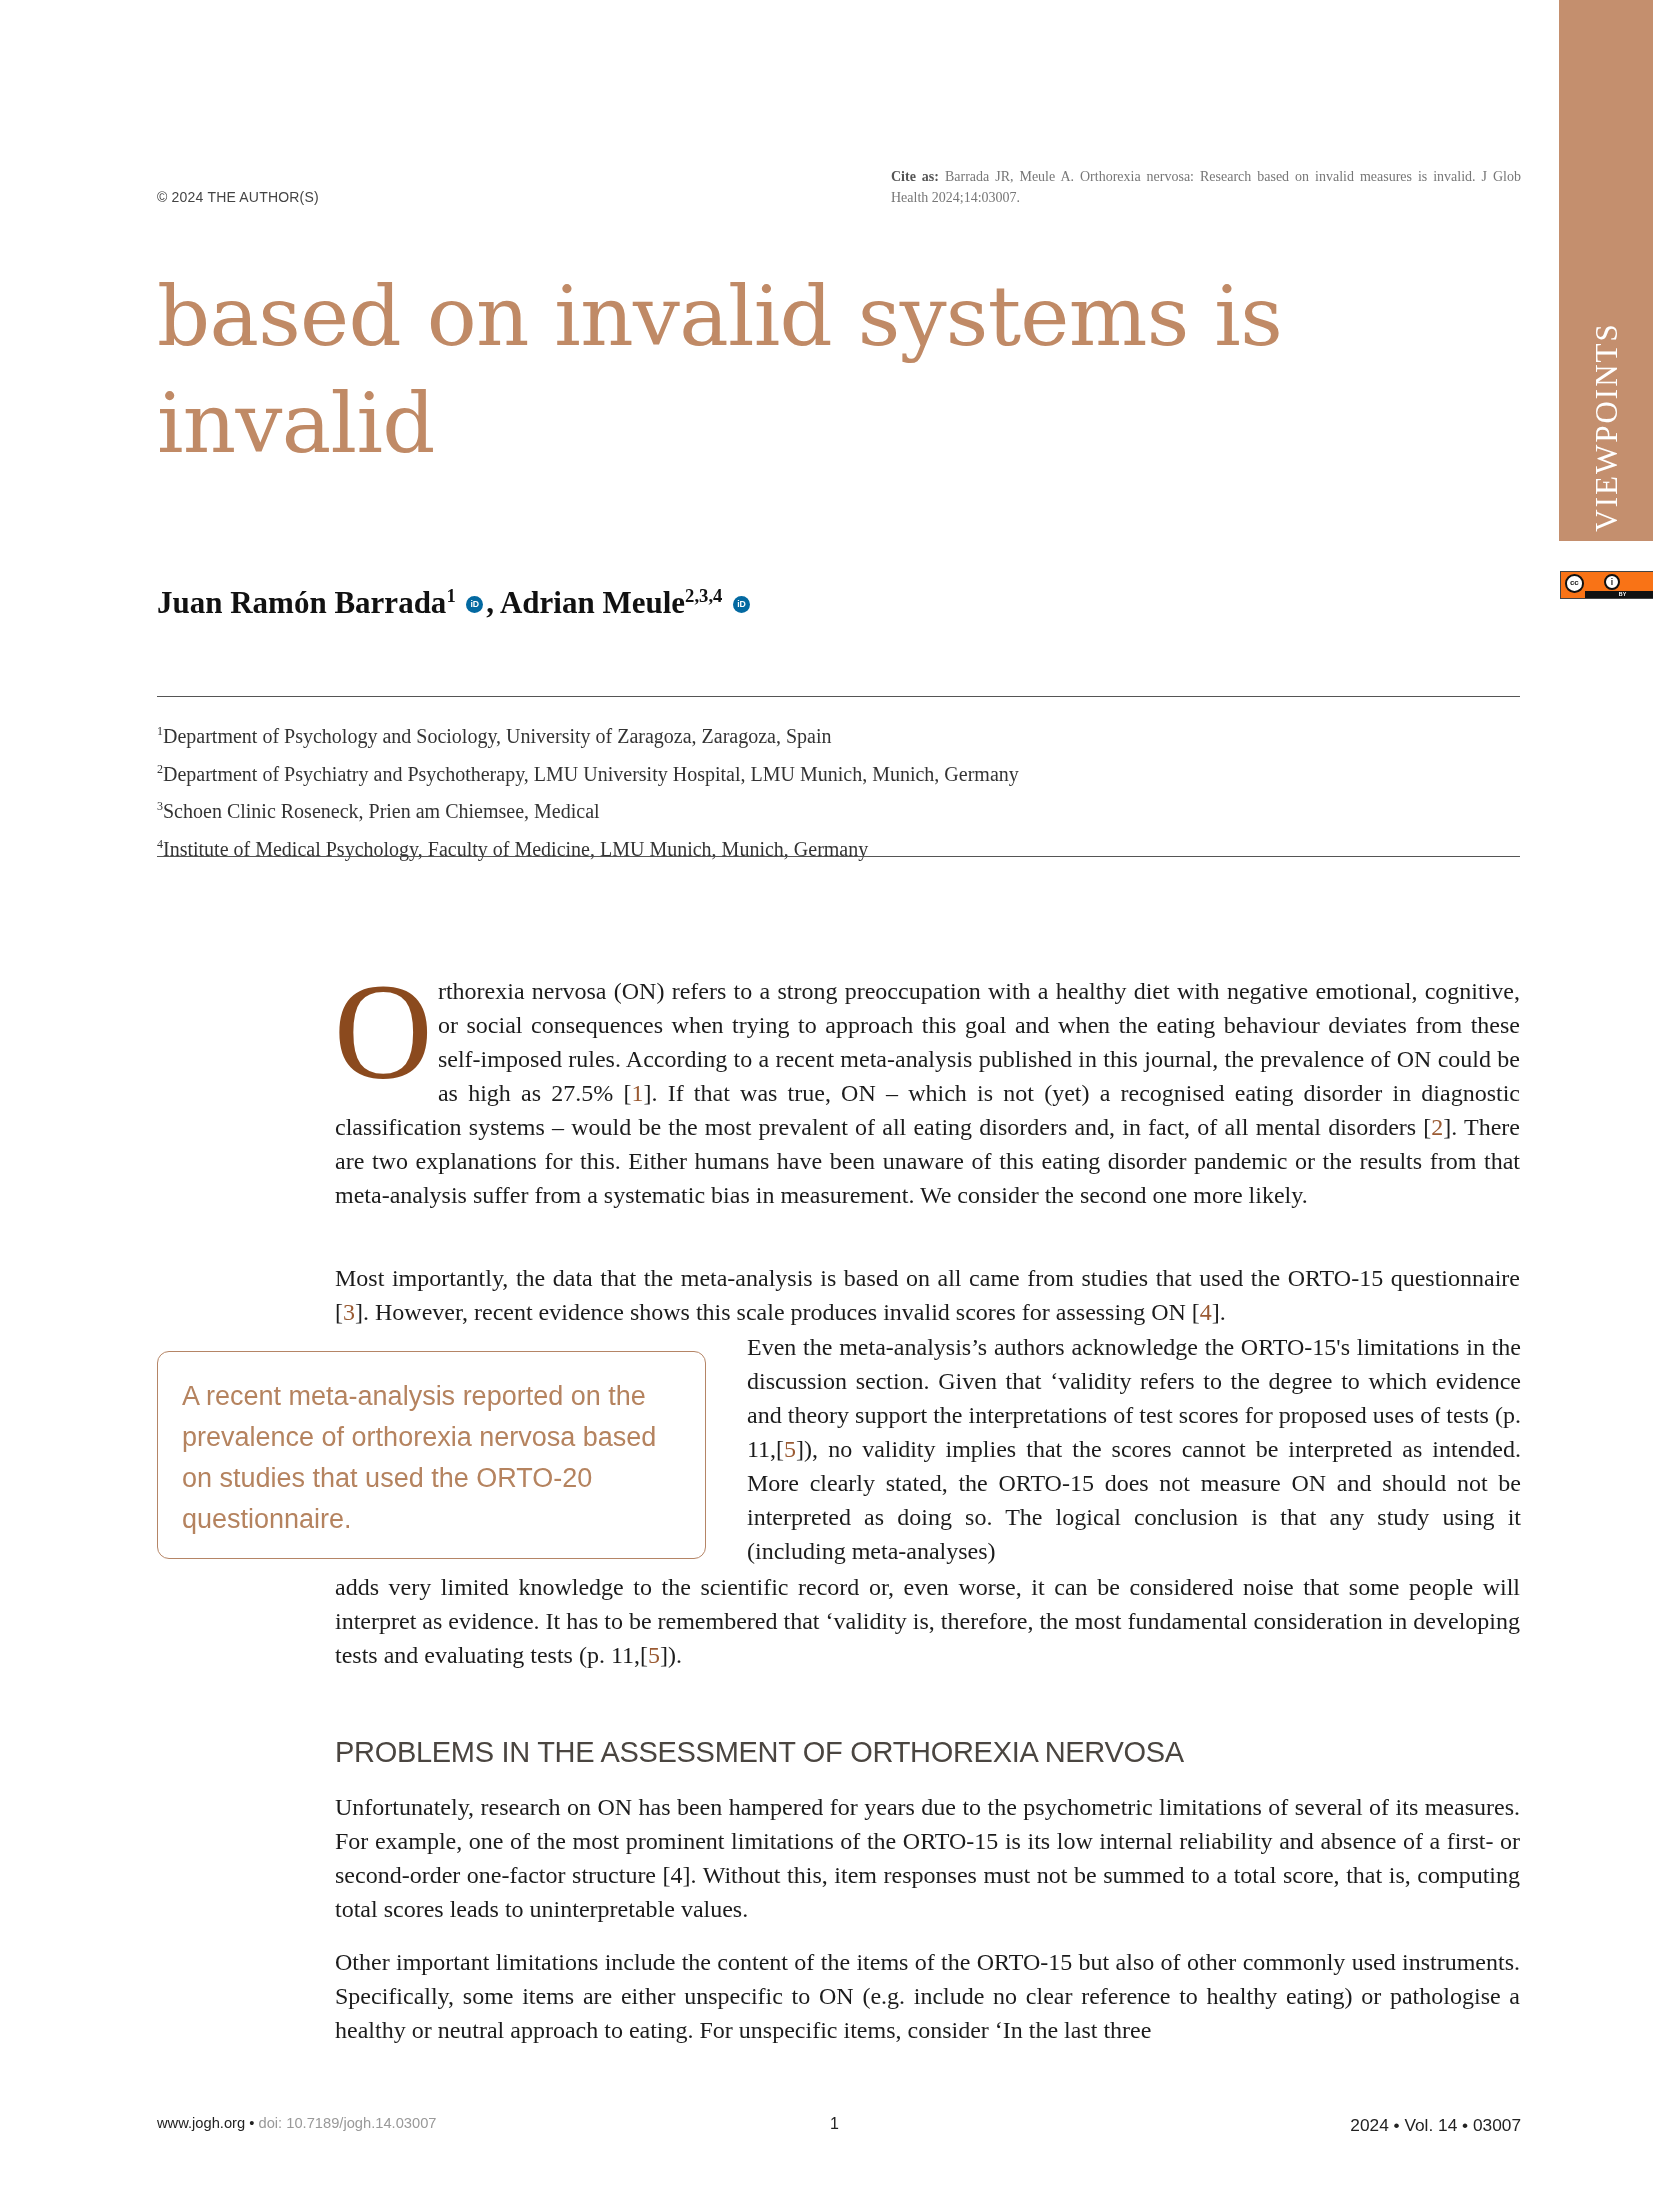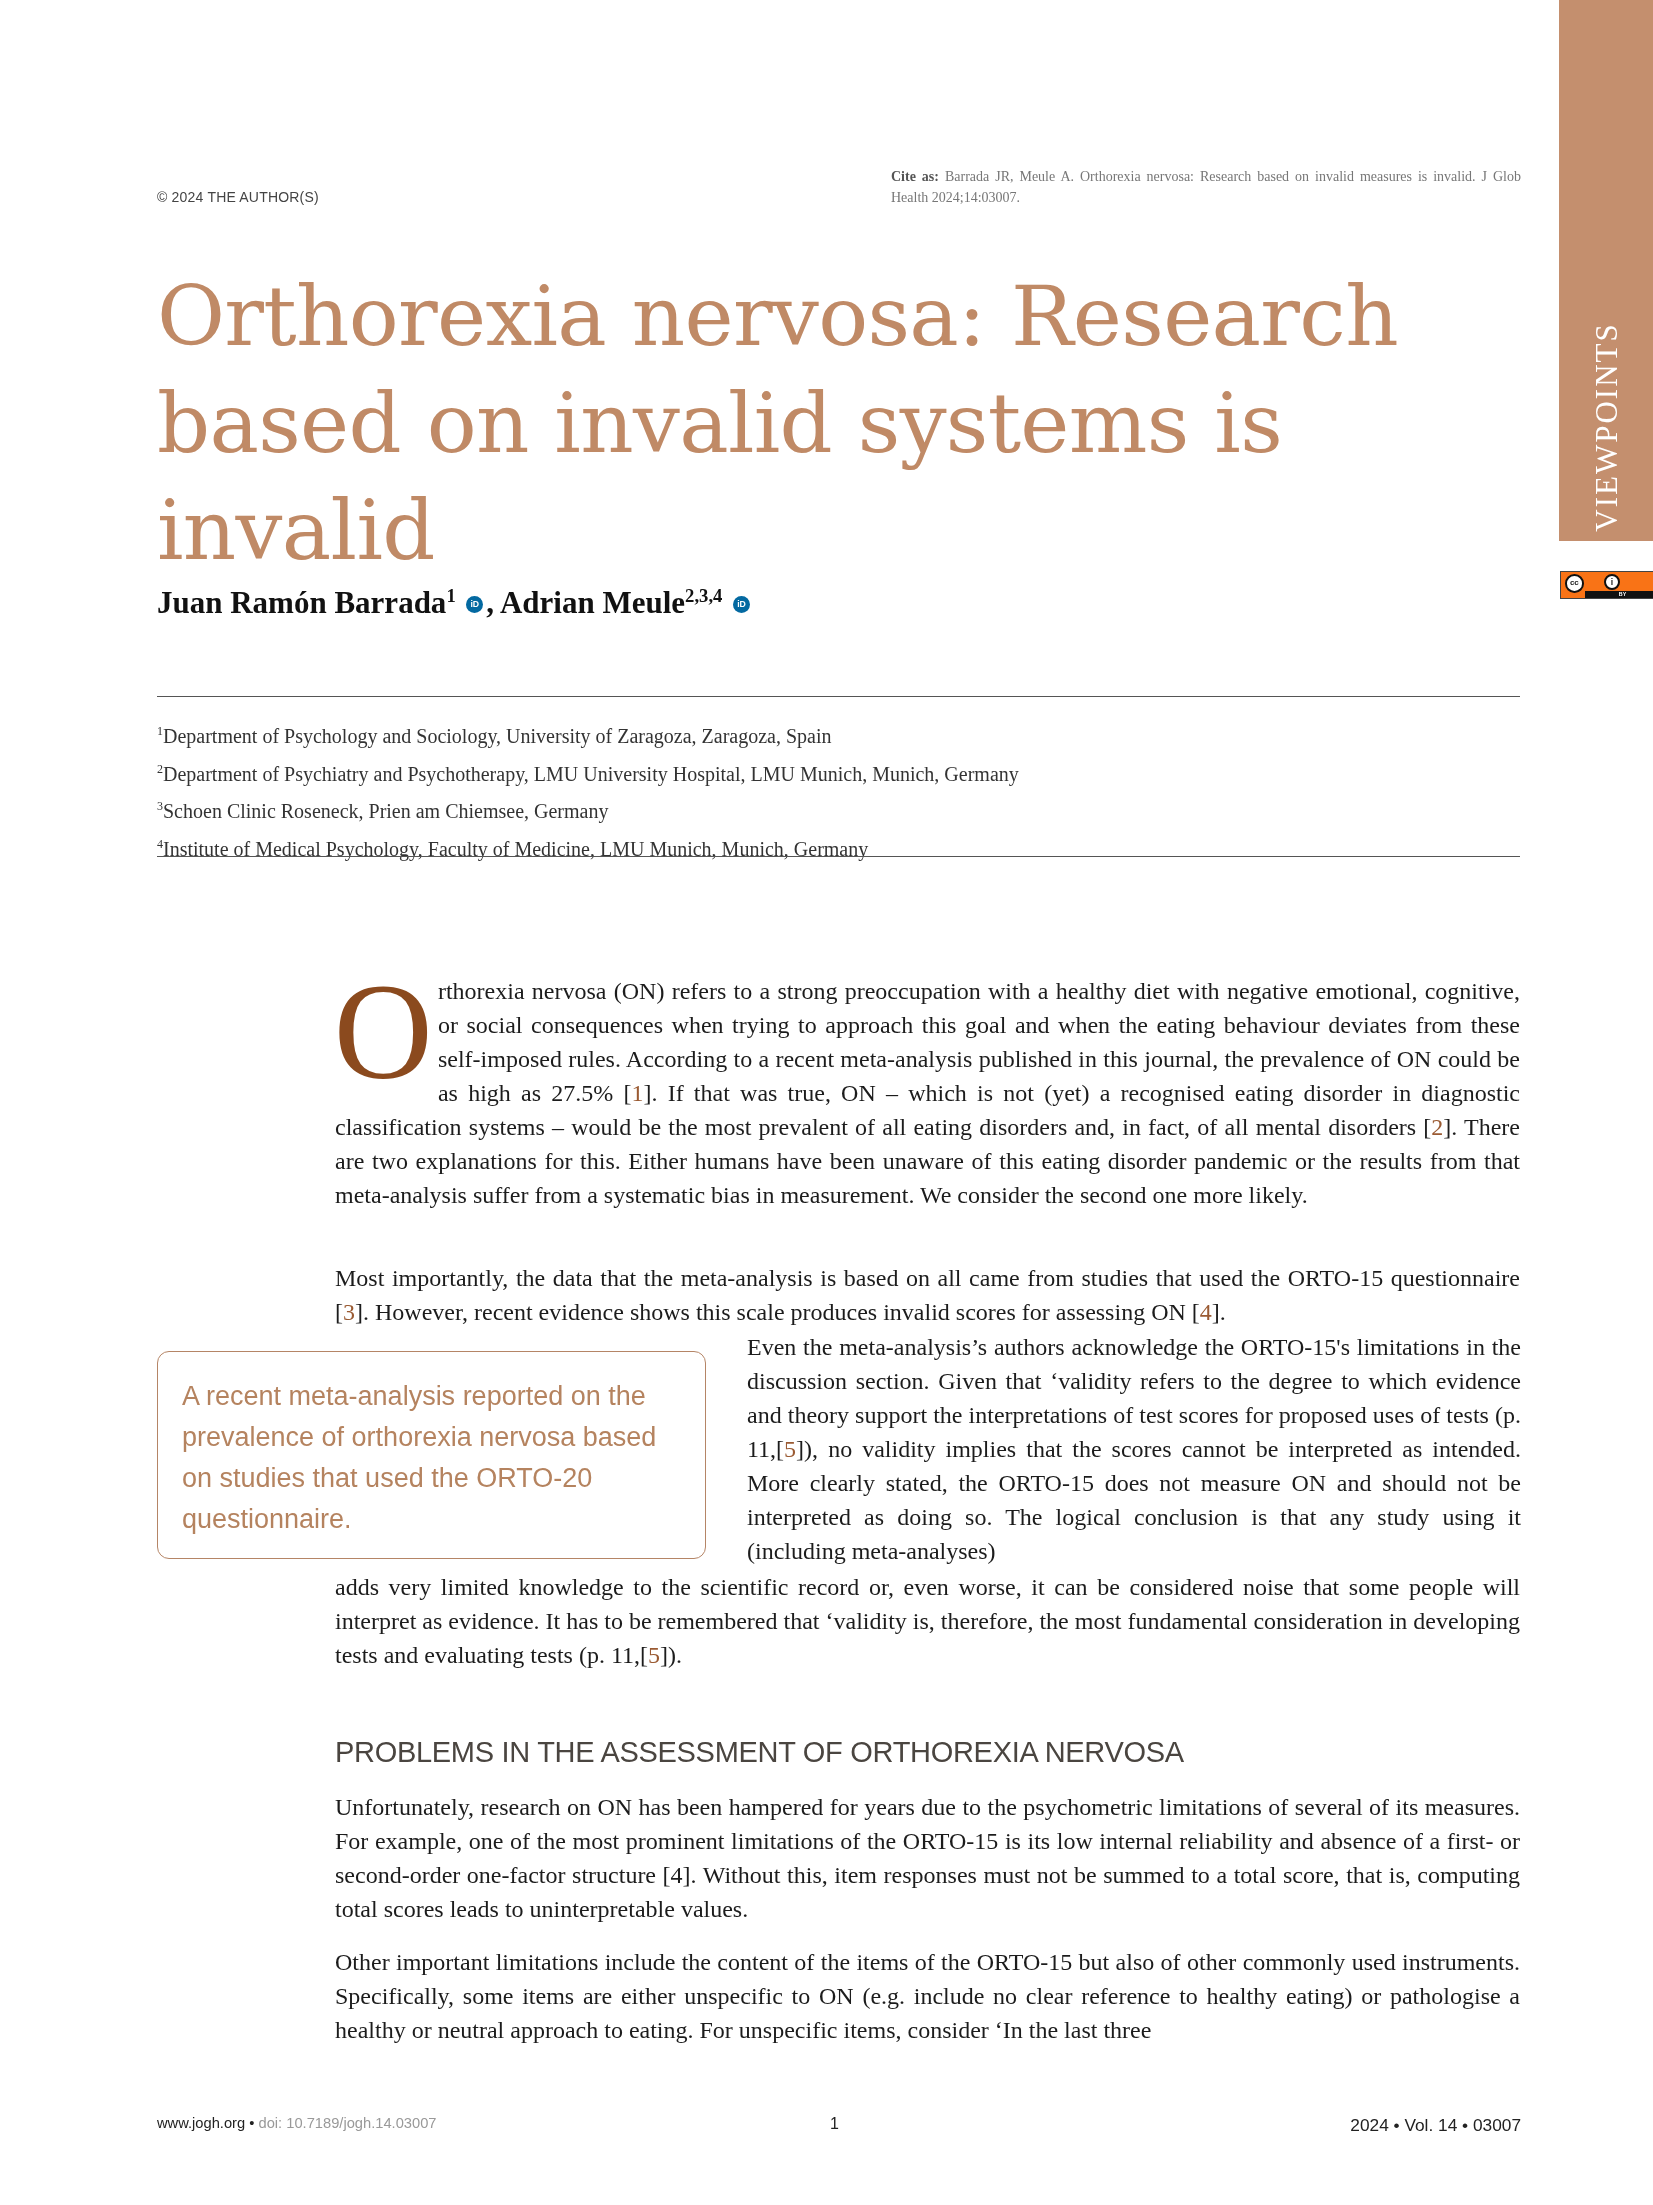--- a/index.html
+++ b/index.html
@@ -64,35 +64,34 @@
   <span>VIEWPOINTS</span>
 </div>
 
 <div class="abs cc-badge">
   <div class="cc">cc</div>
   <div class="by-icon">i</div>
   <div class="by-bar">BY</div>
 </div>
 
 <div class="abs title">
-  <div>Orthorexia nervosa: Research</div>
   <div>based on invalid systems is invalid</div>
 </div>
 
 <div class="abs authors">
   <span>Juan Ramón Barrada</span><sup>1</sup>
   <span class="orcid">iD</span><span>, </span><span>Adrian Meule</span><sup>2,3,4</sup>
   <span class="orcid">iD</span>
 </div>
 
 <div class="abs rule" style="top:696px;"></div>
 <div class="abs affils">
   <div><sup>1</sup><span>Department of Psychology and Sociology, University of Zaragoza, Zaragoza, Spain</span></div>
   <div><sup>2</sup><span>Department of Psychiatry and Psychotherapy, LMU University Hospital, LMU Munich, Munich, Germany</span></div>
-  <div><sup>3</sup><span>Schoen Clinic Roseneck, Prien am Chiemsee, Germany</span></div>
+  <div><sup>3</sup><span>Schoen Clinic Roseneck, Prien am Chiemsee, Medical</span></div>
   <div><sup>4</sup><span>Institute of Medical Psychology, Faculty of Medicine, LMU Munich, Munich, Germany</span></div>
 </div>
 <div class="abs rule" style="top:856px;"></div>
 
 <div class="abs body" style="top:974px;">
   <p>
     <span class="dropcap">O</span><span>rthorexia nervosa (ON) refers to a strong preoccupation with a healthy diet with negative emotional, cognitive, or social consequences when trying to approach this goal and when the eating behaviour deviates from these self-imposed rules. According to a recent meta-analysis published in this journal, the prevalence of ON could be as high as 27.5% [</span><span class="ref">1</span><span>]. If that was true, ON – which is not (yet) a recognised eating disorder in diagnostic classification systems – would be the most prevalent of all eating disorders and, in fact, of all mental disorders [</span><span class="ref">2</span><span>]. There are two explanations for this. Either humans have been unaware of this eating disorder pandemic or the results from that meta-analysis suffer from a systematic bias in measurement. We consider the second one more likely.</span>
   </p>
 </div>
 

